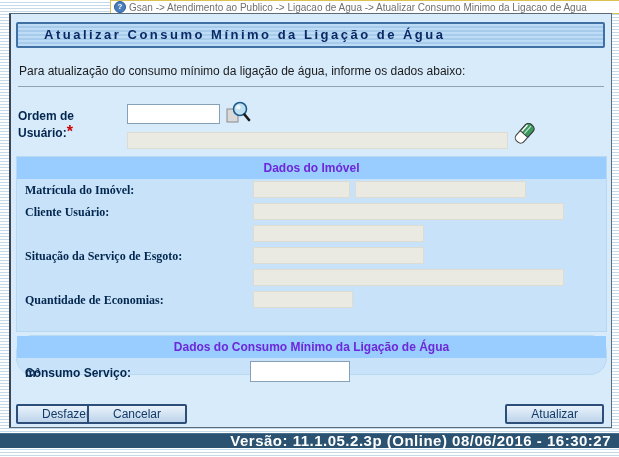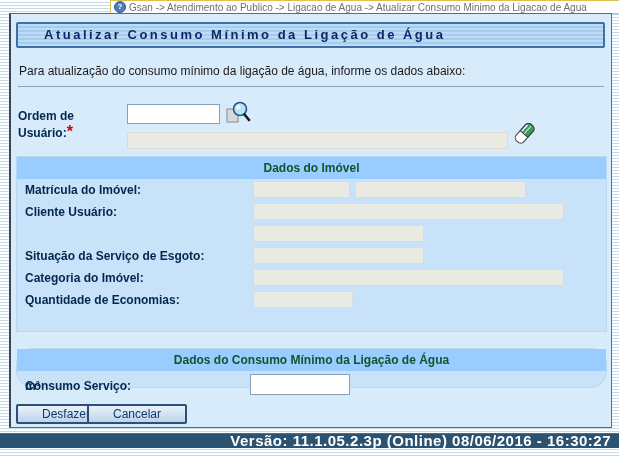--- a/index.html
+++ b/index.html
@@ -66,28 +66,28 @@
   .eraser-btn{
     position:absolute;left:500px;top:106px;width:26px;height:30px;
     background:transparent;border:none;padding:0;cursor:pointer;
   }
   
   .panel{
     position:absolute;left:5px;width:591px;
     background:#c8e3f9;border:1px solid #b9d8f2;box-sizing:border-box;
   }
   .panel1{top:142px;height:176px;}
-  .panel2{top:334px;height:40px;border-radius:17px;}
+  .panel2{top:321px;height:40px;border-radius:17px;}
   .panel-header{
     height:22px;background:#99ccff;
-    font-size:12px;font-weight:bold;color:#14532d;
+    font-size:12px;font-weight:bold;color:#6d28d9;
     text-align:center;line-height:22px;
   }
   .prow{position:relative;height:22px;}
-  .prow .lbl{position:absolute;left:8px;top:4px;}
+  .prow .lbl{position:absolute;left:8px;top:4px;font-family:Liberation Serif, serif;}
   .gfield{
     position:absolute;top:2px;height:17px;
     background:#eaeae2;border:1px solid #dcdcd2;box-sizing:border-box;
     font-size:11px;color:#333;line-height:15px;padding:0 3px;overflow:hidden;
   }
   .f-matricula1{left:236px;width:97px;}
   .f-matricula2{left:338px;width:171px;}
   .f-cliente{left:236px;width:311px;}
   .f-cpf{left:236px;width:170px;}
   .f-sit-agua{left:236px;width:171px;}
@@ -183,37 +183,37 @@
       <div class="prow">
         <span class="gfield f-sit-agua"></span>
       </div>
 
       <div class="prow">
         <span class="lbl">Situação da Serviço de Esgoto:</span>
         <span class="gfield f-sit-esgoto"></span>
       </div>
 
       <div class="prow">
-        <span class="lbl">Categoria do Imóvel:</span>
         <span class="gfield f-categoria"></span>
       </div>
 
       <div class="prow">
         <span class="lbl">Quantidade de Economias:</span>
         <span class="gfield f-economias"></span>
       </div>
     </div>
 
     <div class="panel panel2">
       <div class="panel-header">Dados do Consumo Mínimo da Ligação de Água</div>
       <div class="consumo-row">
         <span class="lbl">Consumo Serviço:</span>
         <input class="consumo-input" type="text" value="" style="">
         <span class="lbl unit">m³</span>
       </div>
     </div>
 
     <button class="btn btn-desfazer">Desfazer</button>
     <button class="btn btn-cancelar">Cancelar</button>
+    <button class="btn btn-atualizar">Atualizar</button>
   </div>
 
   <div class="footer">Versão: 11.1.05.2.3p (Online) 08/06/2016 - 16:30:27</div>
 </div>
 
 </body></html>

